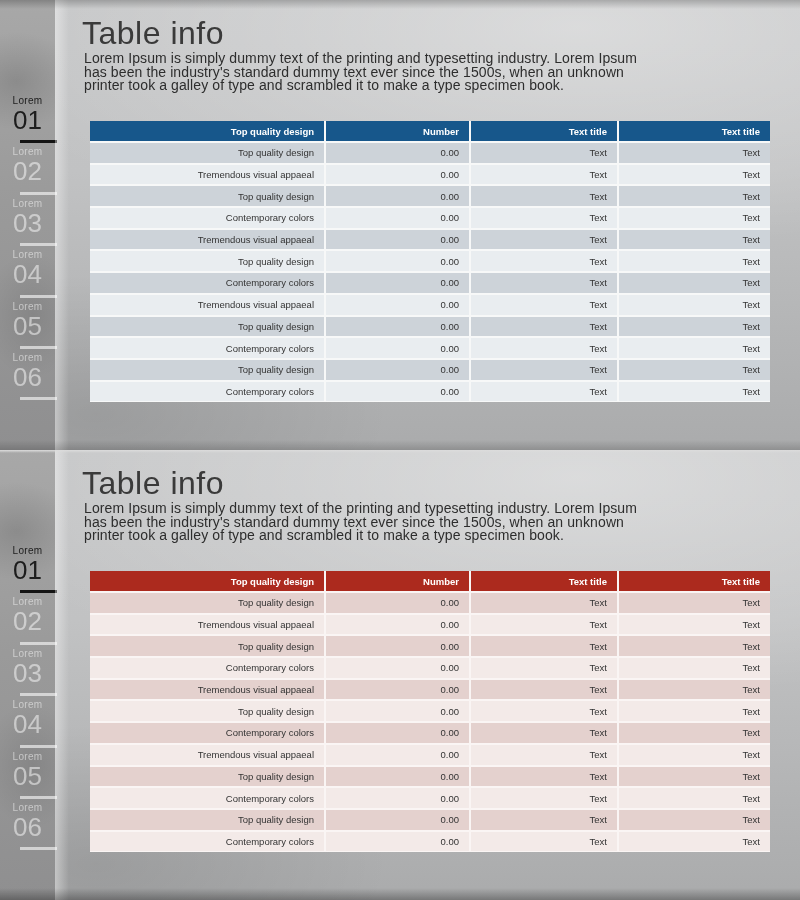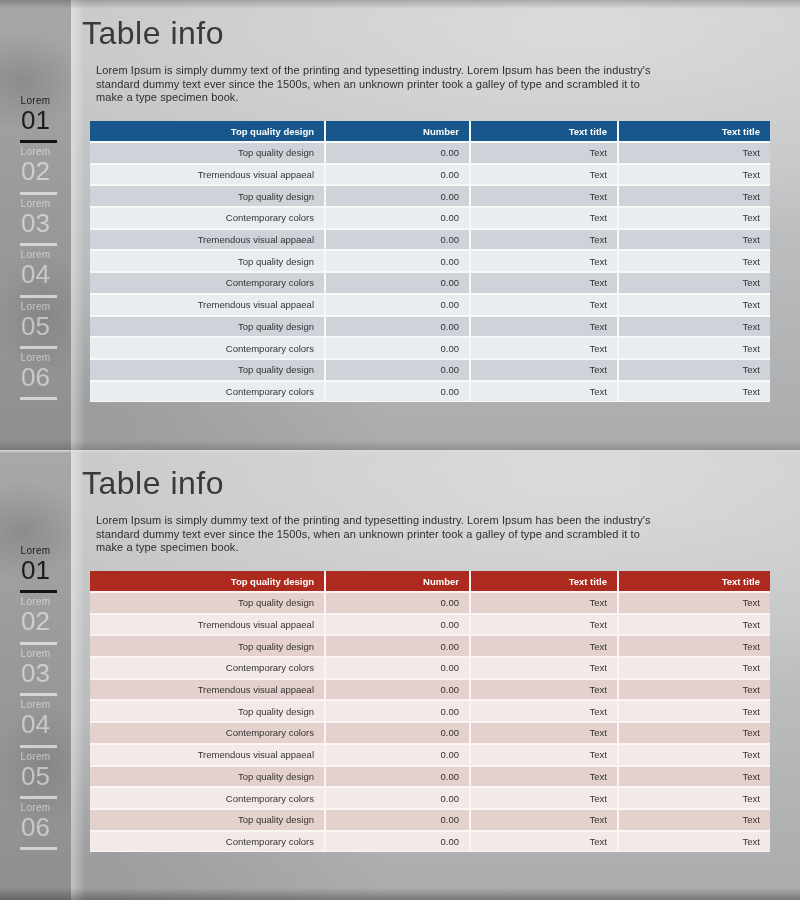--- a/index.html
+++ b/index.html
@@ -28,43 +28,43 @@
   }
   .slide.second::before{
     content:"";position:absolute;left:0;right:0;top:0;height:3px;
     background:linear-gradient(180deg,#dcdcdc,rgba(220,220,220,0));pointer-events:none;z-index:5;
   }
   .slide.second::after{
     content:"";position:absolute;left:0;right:0;bottom:0;height:12px;
     background:linear-gradient(0deg,rgba(0,0,0,0.30),rgba(0,0,0,0));pointer-events:none;z-index:5;
   }
   .sidebar{
-    position:absolute;left:0;top:0;bottom:0;width:71px;z-index:2;
+    position:absolute;left:0;top:0;bottom:0;width:55px;z-index:2;
     background:
       radial-gradient(90px 70px at 30% 18%, rgba(0,0,0,0.14), rgba(0,0,0,0) 70%),
       radial-gradient(70px 90px at 60% 70%, rgba(0,0,0,0.10), rgba(0,0,0,0) 70%),
       linear-gradient(180deg,#a8a8a8 0%,#9a9a9a 45%,#8f8f90 100%);
   }
   .sidebar::after{
     content:"";position:absolute;top:0;bottom:0;right:-14px;width:14px;
     background:linear-gradient(90deg,rgba(255,255,255,0.40),rgba(255,255,255,0));
   }
   .sidebar-items{position:absolute;top:93px;left:0;right:0;}
   .side-item{position:relative;height:51.4px;text-align:center;cursor:default;}
   .side-lorem{font-size:10px;letter-spacing:0.3px;padding-top:2px;}
   .side-num{font-size:26px;line-height:27px;margin-top:1px;}
   .side-rule{position:absolute;left:20px;width:37px;height:3px;bottom:1px;}
   .content{position:absolute;left:0;top:0;right:0;bottom:0;z-index:3;}
   .title{
     position:absolute;left:82px;top:15px;margin:0;
     font-size:32px;font-weight:400;letter-spacing:0.5px;
   }
   .desc{
-    position:absolute;left:84px;top:52px;width:556px;margin:12px;
-    font-size:11px;line-height:13.5px;letter-spacing:0.1px;
+    position:absolute;left:84px;top:52px;width:556px;margin:0;
+    font-size:14px;line-height:13.5px;letter-spacing:0.1px;
   }
   table.info-table{
     position:absolute;left:90px;top:121px;width:680px;
     border-collapse:collapse;table-layout:fixed;
   }
   .info-table th{
     height:20px;font-size:9.5px;font-weight:700;text-align:right;
     padding:0 10px 0 0;border-style:solid;border-width:0 2px 2px 0;
   }
   .info-table th:last-child{border-right-width:0;}

